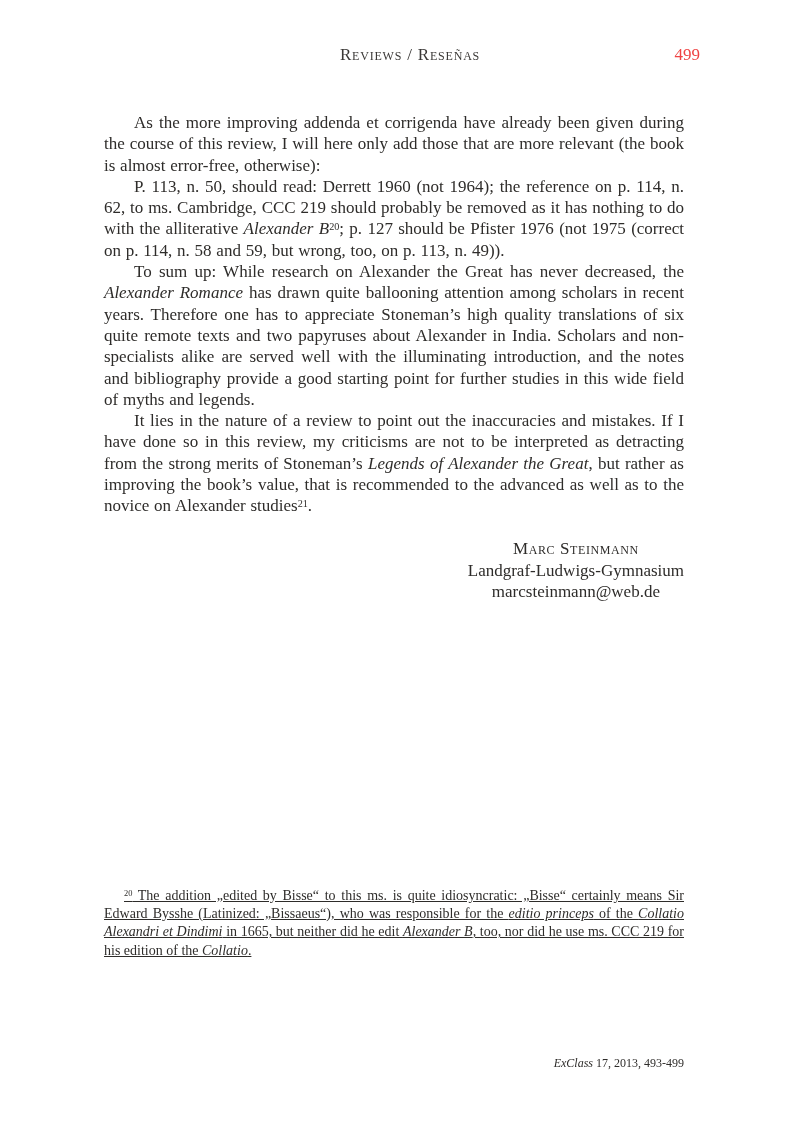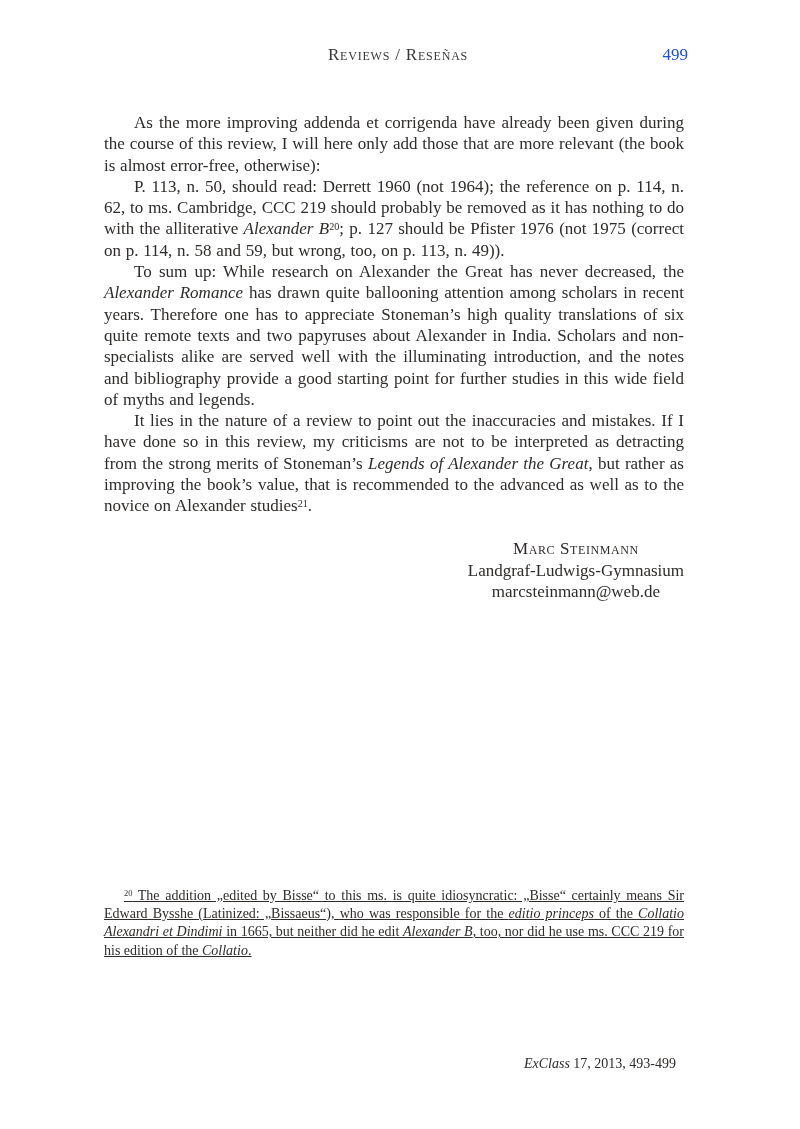--- a/index.html
+++ b/index.html
@@ -11,36 +11,36 @@
     font-family: "Liberation Serif", serif;
     color: #2e2c2a;
     overflow: hidden;
   }
   .page { position: absolute; inset: 0; background: #ffffff; }
 
   
   .page-header {
     position: absolute;
     top: 45px;
-    left: 108px;
+    left: 120px;
     width: 580px;
     font-size: 17px;
   }
   .running-title {
     text-align: center;
     font-variant: small-caps;
     letter-spacing: 0.8px;
     color: #3a3836;
   }
   .page-number {
     position: absolute;
     top: 0;
     right: 0;
     font-size: 17px;
-    color: #1d4ed8;
+    color: #ef4444;
   }
 
   
   .article-body {
     position: absolute;
     top: 112px;
     left: 104px;
     width: 580px;
   }
   .para {
@@ -81,22 +81,22 @@
     line-height: 18.2px;
     text-align: justify;
     text-indent: 20px;
     text-decoration: underline;
   }
 
   
   .page-footer {
     position: absolute;
     top: 1056px;
-    right: 124px;
-    font-size: 14px;
+    right: 116px;
+    font-size: 12px;
   }
 </style>
 </head>
 <body>
 
 <div class="page">
 
   <header class="page-header">
     <div class="running-title">Reviews / Reseñas</div>
     <div class="page-number">499</div>

